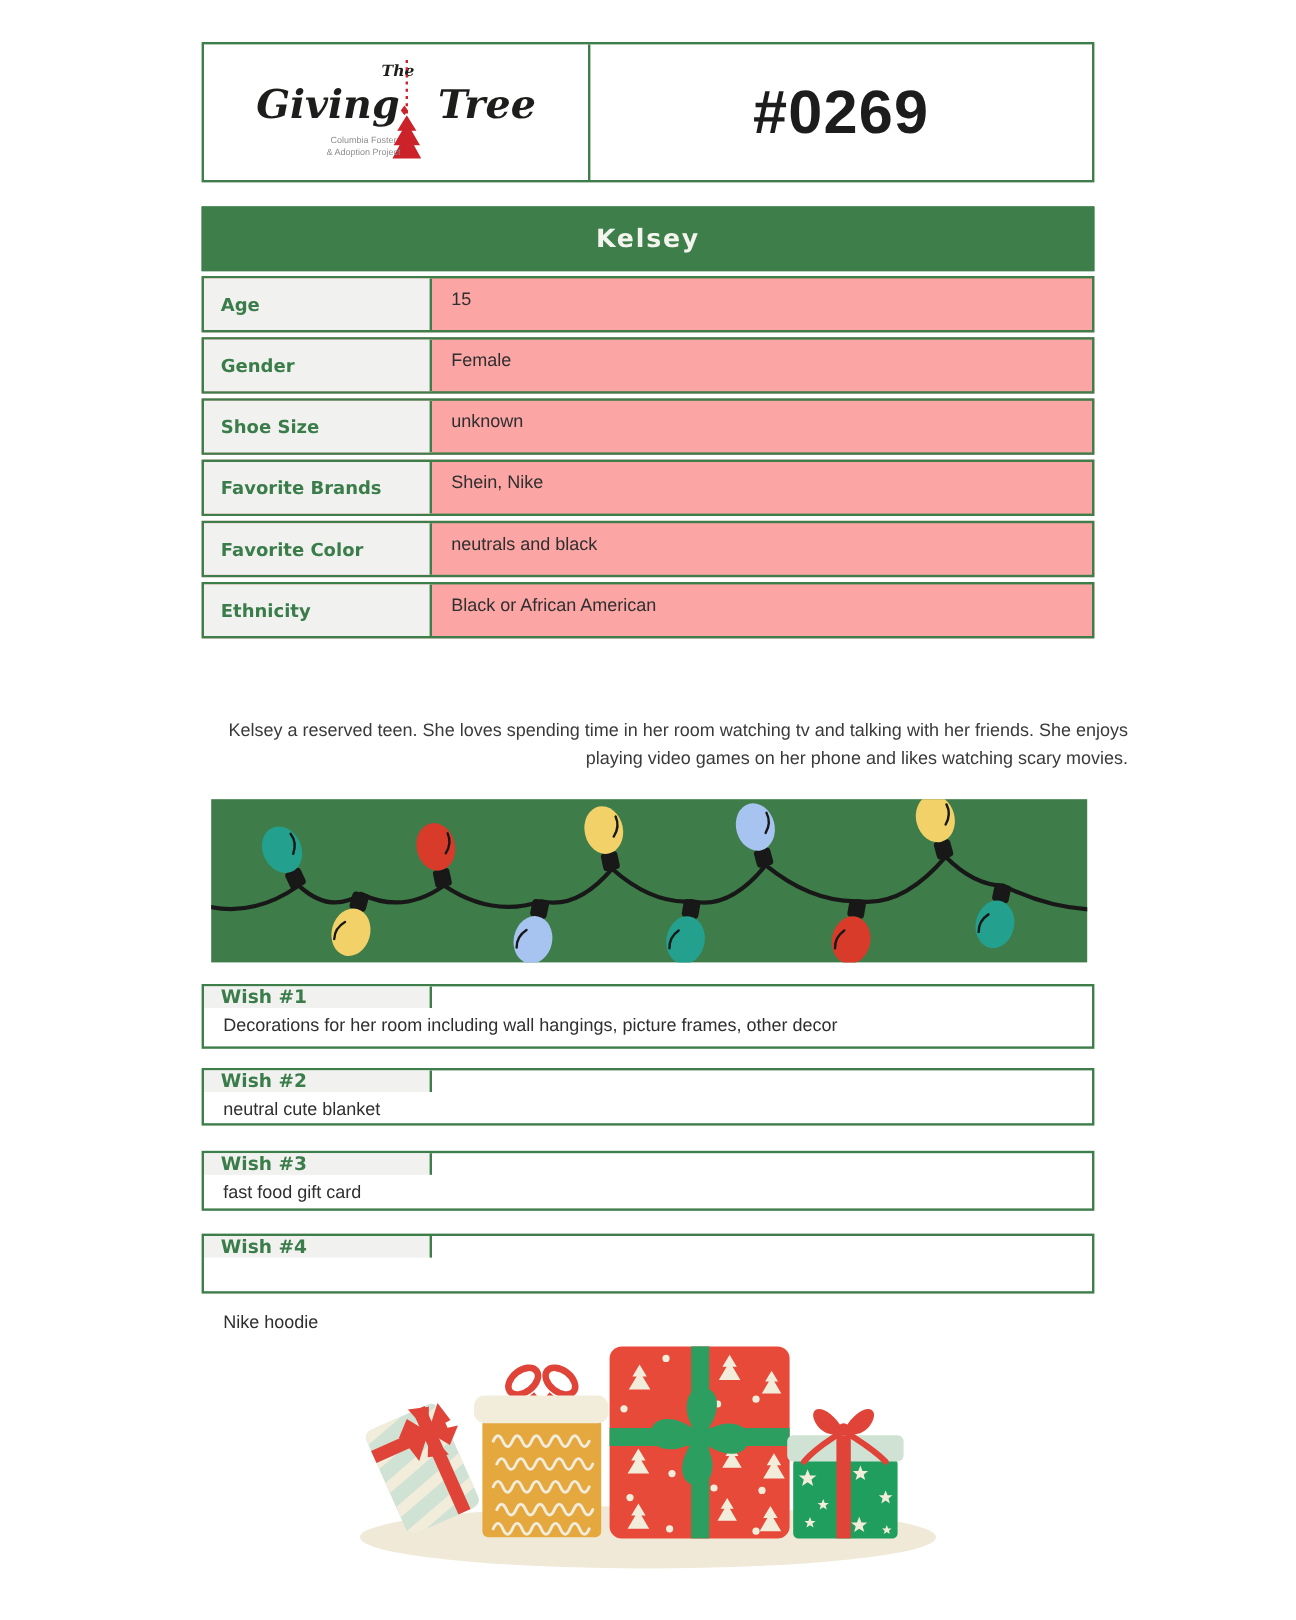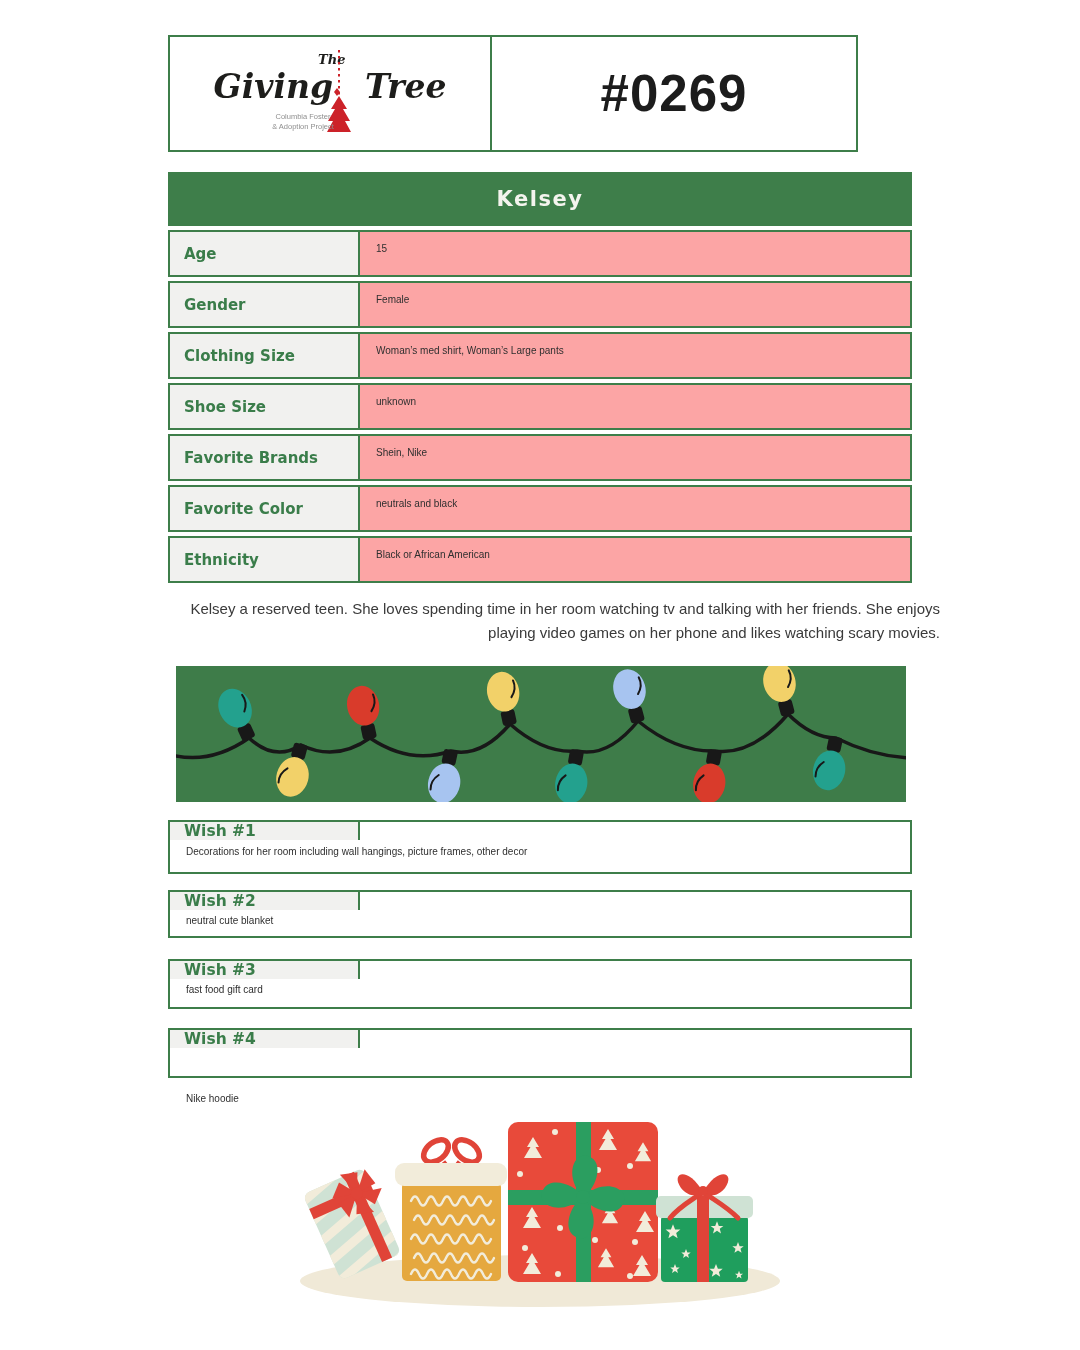--- a/index.html
+++ b/index.html
@@ -8,21 +8,21 @@
     --logo-red:#cc2229; --logo-black:#1d1d1b; --logo-gray:#8f8f8f; --wire:#181818;
     --bulb-teal:#23a18e; --bulb-yellow:#f2d169; --bulb-red:#d93b2b; --bulb-blue:#a7c4f0;
     --shadow-cream:#f0e9d7; --cream:#f2ecda; --mint:#cfe2d4; --mustard:#e5a83f;
     --gift-red:#e84a3a; --ribbon-red:#e04438; --gift-green:#1f9e5d; --bow-green:#2b9e60;
   }
   *{margin:0;padding:0;box-sizing:border-box;}
   body{background:#ffffff;font-family:"Liberation Sans",sans-serif;}
   .page{position:relative;width:1080px;height:1350px;background:#ffffff;overflow:hidden;}
 
   
-  .header-box{position:absolute;left:168px;top:35px;width:690px;height:117px;
+  .header-box{position:absolute;left:168px;top:35px;width:744px;height:117px;
     border:2px solid var(--border-green);display:flex;}
   .header-left{width:322px;height:100%;border-right:2px solid var(--border-green);
     display:flex;align-items:center;justify-content:center;}
   .header-right{flex:1;display:flex;align-items:center;justify-content:center;}
   .case-number{font-family:"Liberation Sans",sans-serif;font-size:51px;font-weight:700;
     color:var(--number-text);letter-spacing:1px;}
 
   
   .logo{position:relative;width:216px;height:92px;}
   .logo-main{position:absolute;left:0;top:22px;width:100%;display:flex;justify-content:center;
@@ -38,21 +38,21 @@
   .profile{position:absolute;left:168px;top:172px;width:744px;}
   .profile-header{height:54px;background:var(--header-green);border:2px solid var(--border-green);
     display:flex;align-items:center;justify-content:center;}
   .profile-header span{font-family:"DejaVu Sans",sans-serif;font-weight:bold;font-size:21px;
     letter-spacing:1.5px;color:#f4f4ee;}
   .row{margin-top:4px;height:47px;border:2px solid var(--border-green);display:flex;background:#fca5a5;}
   .row-label{width:190px;background:var(--label-bg);border-right:2px solid var(--border-green);
     display:flex;align-items:center;padding-left:14px;
     font-family:"DejaVu Sans",sans-serif;font-weight:bold;font-size:15px;color:var(--label-text);}
   .row-value{flex:1;display:flex;align-items:center;padding:4px 14px 12px 16px;
-    font-size:10px;color:var(--value-text);line-height:1.45;border-radius:21px;}
+    font-size:15px;color:var(--value-text);line-height:1.45;border-radius:21px;}
 
   
   .description{position:absolute;left:140px;top:597px;width:800px;text-align:right;
     font-size:15px;line-height:1.6;color:#3a3a3a;}
 
   
   .banner{position:absolute;left:176px;top:666px;width:730px;height:136px;background:var(--banner-green);}
   .banner svg{display:block;width:100%;height:100%;}
   .ink{fill:var(--wire);}
   .wire-line{fill:none;stroke:var(--wire);stroke-width:3.5;stroke-linecap:round;}
@@ -108,24 +108,20 @@
     <div class="profile-header">
       <span>Kelsey</span>
     </div>
     <div class="row">
       <div class="row-label">Age</div>
       <div class="row-value">15</div>
     </div>
     <div class="row">
       <div class="row-label">Gender</div>
       <div class="row-value">Female</div>
-    </div>
-    <div class="row">
-      <div class="row-label">Clothing Size</div>
-      <div class="row-value">Woman’s med shirt, Woman’s Large pants</div>
     </div>
     <div class="row">
       <div class="row-label">Shoe Size</div>
       <div class="row-value">unknown</div>
     </div>
     <div class="row">
       <div class="row-label">Favorite Brands</div>
       <div class="row-value">Shein, Nike</div>
     </div>
     <div class="row">

